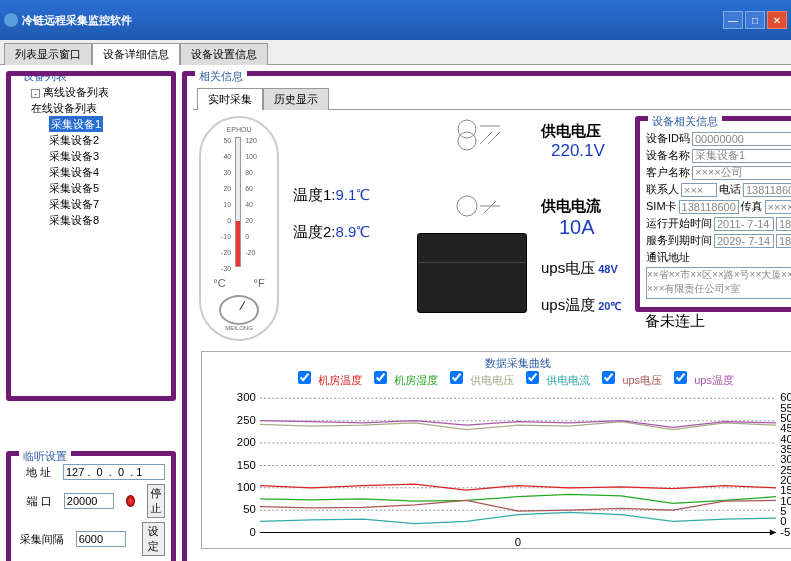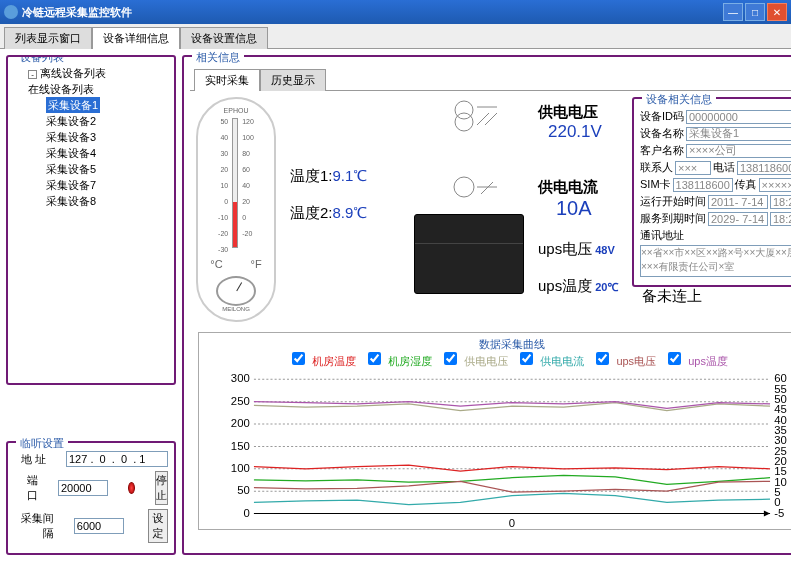--- a/index.html
+++ b/index.html
@@ -1,35 +1,35 @@
 <!DOCTYPE html>
 <html><head>
 <meta charset="utf-8">
 <style>
 * { box-sizing: border-box; margin: 0; padding: 0; font-family: "SimSun", Arial, sans-serif; font-size: 11px; }
 body { background: #fff; width: 791px; height: 561px; overflow: hidden; }
-.titlebar { background: linear-gradient(#2a6ed4, #1e5ab0); color: #fff; height: 24px; display: flex; align-items: center; padding: 0 4px; }
+.titlebar { background: linear-gradient(#2a6ed4, #1e5ab0); color: #fff; height: 40px; display: flex; align-items: center; padding: 0 4px; }
 .titlebar .icon { width: 14px; height: 14px; background: #5a9edc; border-radius: 50%; margin-right: 4px; }
 .titlebar .title { flex: 1; font-weight: bold; }
 .winbtns { display: flex; gap: 2px; }
 .winbtn { width: 20px; height: 18px; background: #3f7ad6; border: 1px solid #7aaee6; display: flex; align-items: center; justify-content: center; color: #fff; font-size: 10px; }
 .winbtn.close { background: #e05030; border-color: #f28060; }
 .tabs { background: #eee; border-bottom: 1px solid #999; padding: 2px 4px 0; display: flex; gap: 0; }
 .tab { border: 1px solid #999; border-bottom: none; padding: 3px 10px; background: #ddd; position: relative; top: 1px; }
 .tab.active { background: #fff; }
 .content { display: flex; padding: 6px; gap: 6px; background: #fff; }
 .left { width: 170px; display: flex; flex-direction: column; gap: 8px; }
-.group { border: 2px solid #701a75; border-radius: 3px; padding: 8px 6px 6px; position: relative; }
+.group { border: 5px solid #701a75; border-radius: 3px; padding: 8px 6px 6px; position: relative; }
 .group-title { position: absolute; top: -7px; left: 8px; background: #fff; padding: 0 4px; color: #2b5ba8; }
 .tree { font-size: 11px; line-height: 16px; }
 .tree .node { padding-left: 14px; color: #000; white-space: nowrap; }
 .tree .selected { background: #2a6ed4; color: #fff; padding: 0 2px; display: inline-block; }
 .tree .expand { display: inline-block; width: 9px; height: 9px; border: 1px solid #888; text-align: center; line-height: 7px; font-size: 8px; margin-right: 3px; vertical-align: middle; }
 .listen-group { margin-top: auto; }
-.row { display: flex; align-items: center; gap: 20px; margin-bottom: 4px; }
+.row { display: flex; align-items: center; gap: 12px; margin-bottom: 4px; }
 .row label { width: 48px; text-align: right; }
 .row input { border: 1px solid #7f9db9; padding: 1px 2px; font-size: 11px; }
 .btn { border: 1px solid #888; background: #eee; padding: 1px 0; }
 .redlight { width: 12px; height: 12px; background: radial-gradient(#f44, #a00); border-radius: 50%; border: 1px solid #800; }
 .right { flex: 1; }
 .inner-tabs { border-bottom: 1px solid #999; padding: 3px 4px 0; display: flex; }
 .main-area { display: flex; padding: 6px; gap: 4px; }
 .thermo-col { width: 90px; }
 .thermo { width: 80px; height: 225px; border: 2px solid #ccc; border-radius: 40px; background: #fff; display: flex; flex-direction: column; align-items: center; padding: 8px 4px; font-size: 8px; color: #666; position: relative; }
 .thermo-bulb { width: 6px; height: 130px; background: linear-gradient(to top, #e33 35%, #eee 35%); border: 1px solid #999; margin-top: 4px; }

